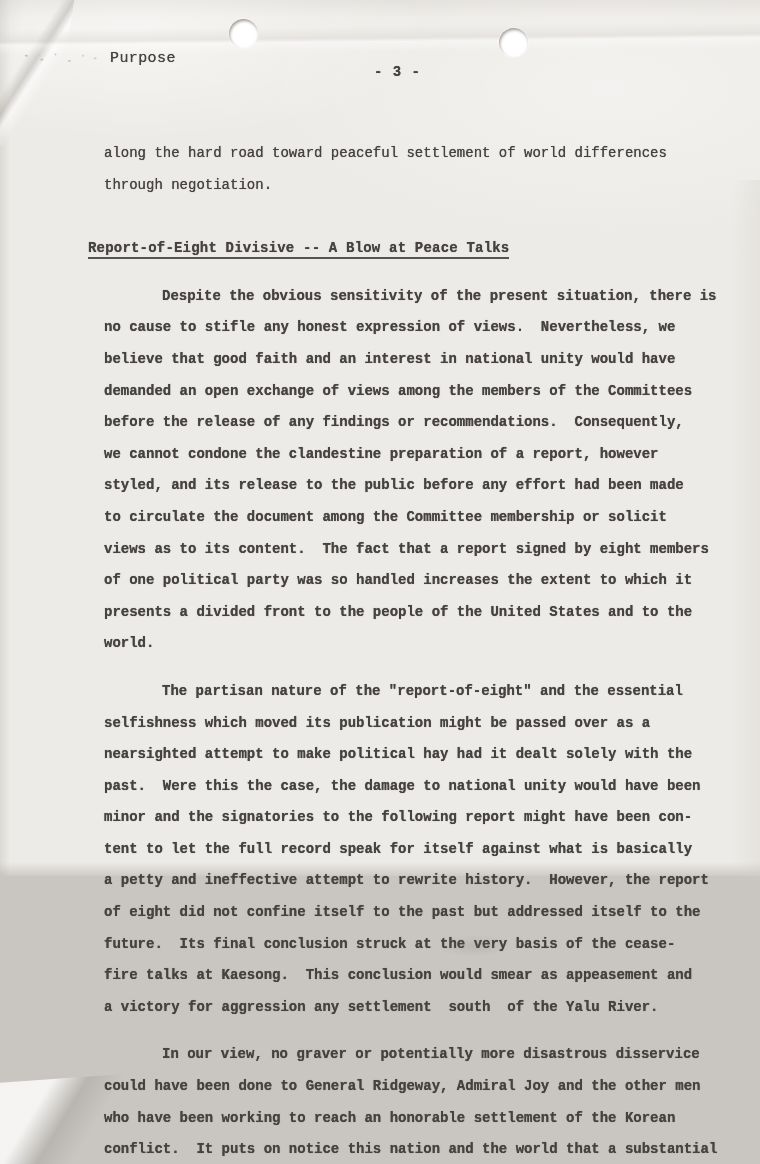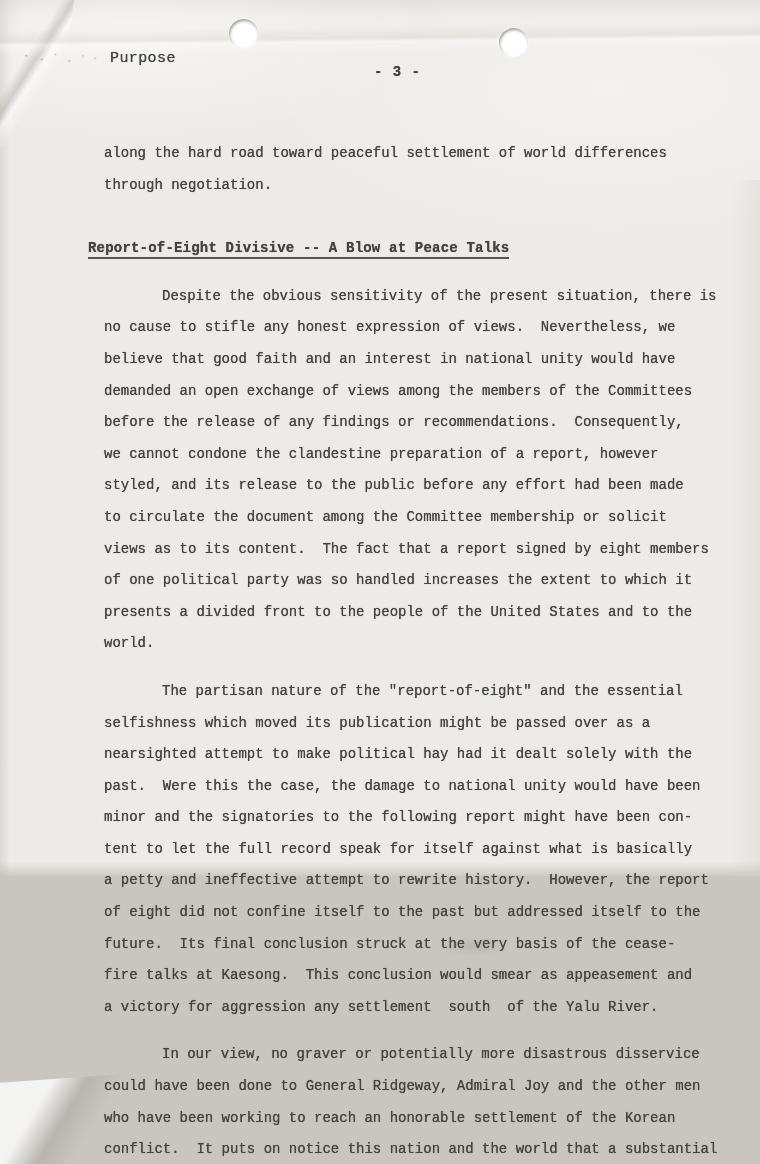--- a/index.html
+++ b/index.html
@@ -79,21 +79,21 @@
     position:absolute;left:374px;top:64px;
     font-size:14px;font-weight:bold;letter-spacing:1px;
   }
   .body{
     position:absolute;left:88px;top:122px;width:648px;
     font-size:14px;line-height:31.6px;
   }
   .para{
     margin:16px;white-space:pre-wrap;
   }
-  .para.indent{text-indent:58px;}
+  .para.indent{text-indent:58px;font-weight:bold;}
   .heading{
     margin:32px 0 6px 0;font-size:14px;font-weight:bold;letter-spacing:.2px;
   }
   .heading .underline{
     border-bottom:2px solid rgba(62,58,54,.85);
     padding-bottom:1px;
   }
   .erasure{
     position:absolute;left:438px;top:936px;width:72px;height:20px;
     background:radial-gradient(ellipse at center, rgba(120,116,110,.18), rgba(0,0,0,0) 70%);

